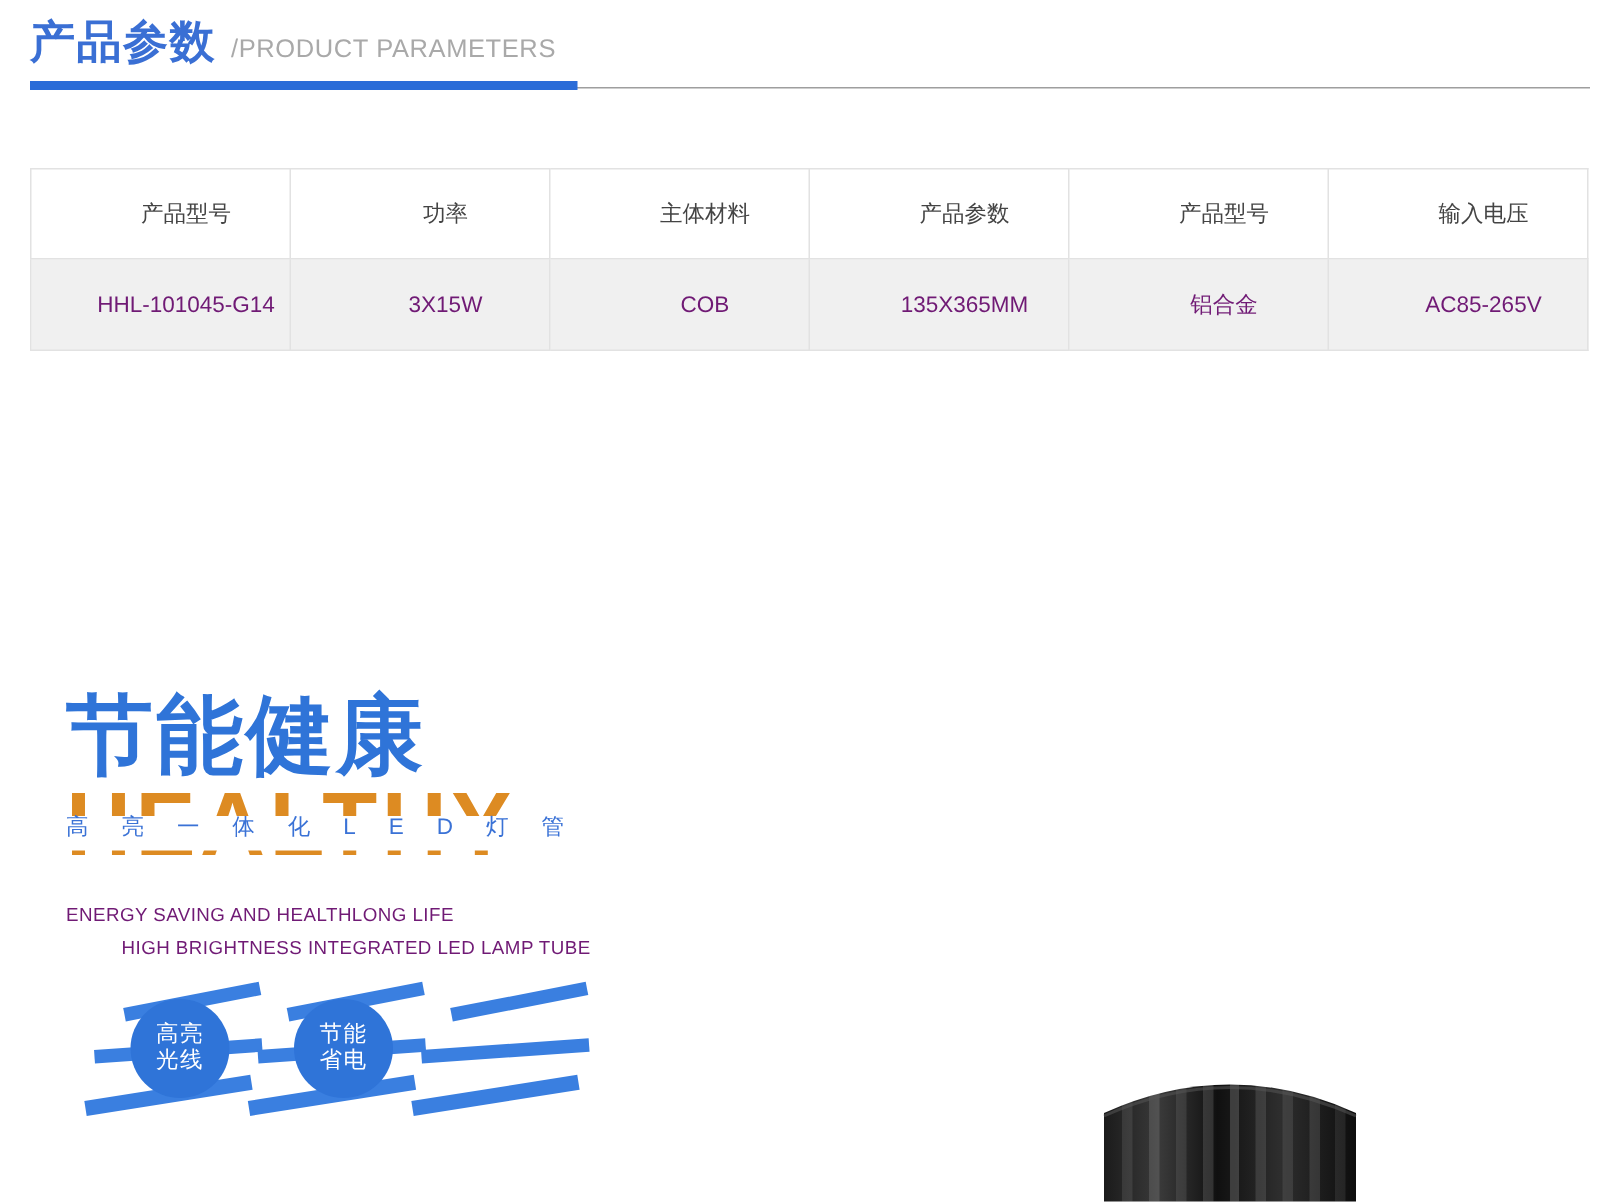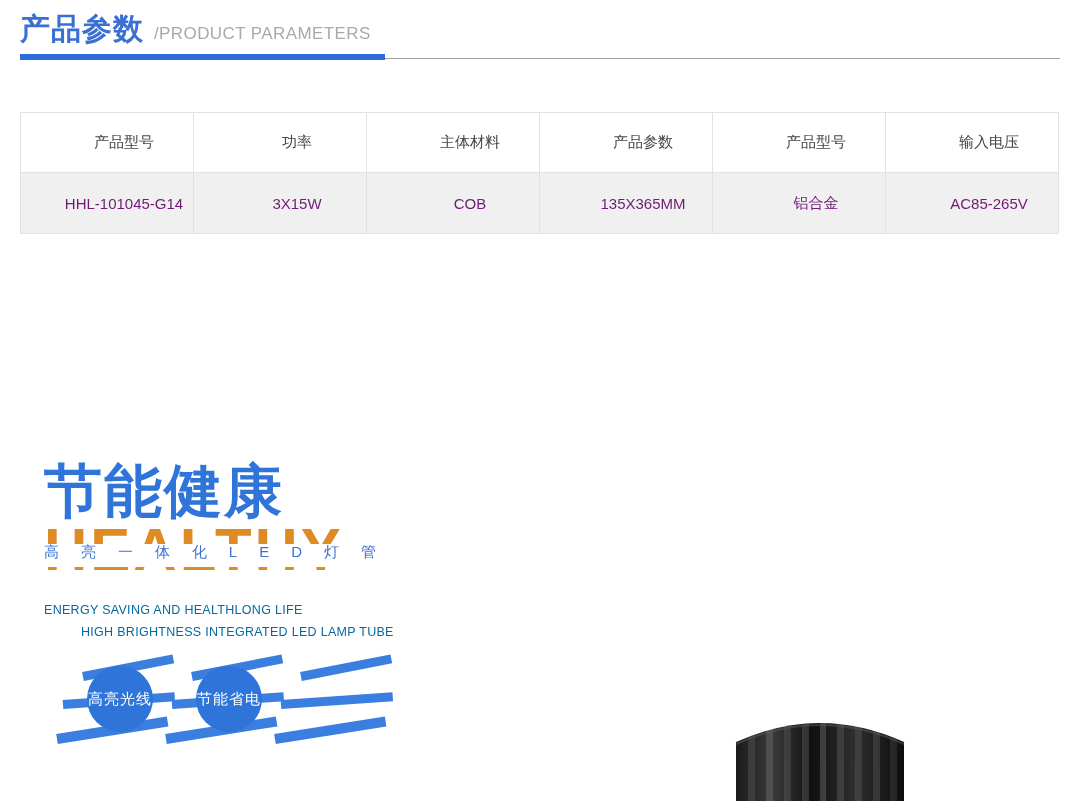--- a/index.html
+++ b/index.html
@@ -154,21 +154,21 @@
     display: flex;
     justify-content: space-between;
     white-space: nowrap;
   }
   .healthy-sub span { display: inline-block; }
 
   .promo-en {
     position: absolute;
     left: 44px;
     font-size: 12.5px;
-    color: #0369a1;
+    color: #701a75;
     letter-spacing: 0.3px;
     line-height: 1;
     white-space: nowrap;
   }
   .promo-en-1 { top: 304px; }
   .promo-en-2 { top: 326px; margin-left: 37px; }
 
   
   .badges {
     position: absolute;
@@ -186,21 +186,21 @@
   .badge-c {
     position: absolute;
     left: 22px;
     top: 0px;
     width: 66px;
     height: 66px;
     border-radius: 50%;
     background: #2f74d8;
     z-index: 3;
     display: flex;
-    flex-direction: row;
+    flex-direction: column;
     align-items: center;
     justify-content: center;
   }
   .badge-c span {
     display: block;
     font-size: 15px;
     color: #ffffff;
     line-height: 1.12;
     letter-spacing: 1px;
     font-weight: normal;

